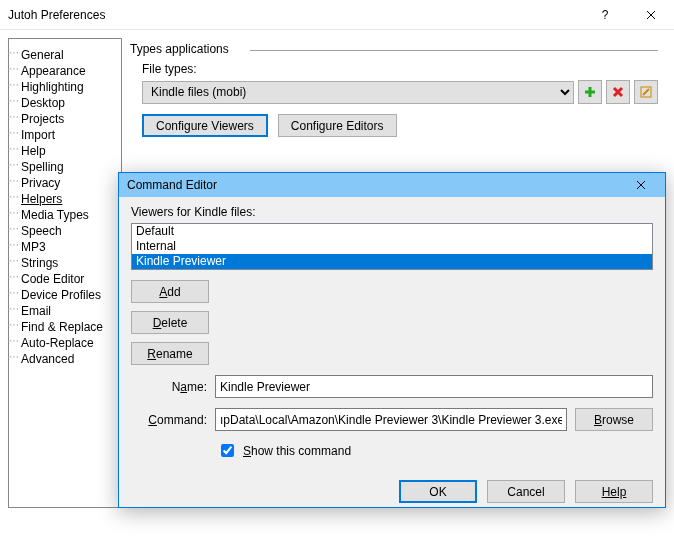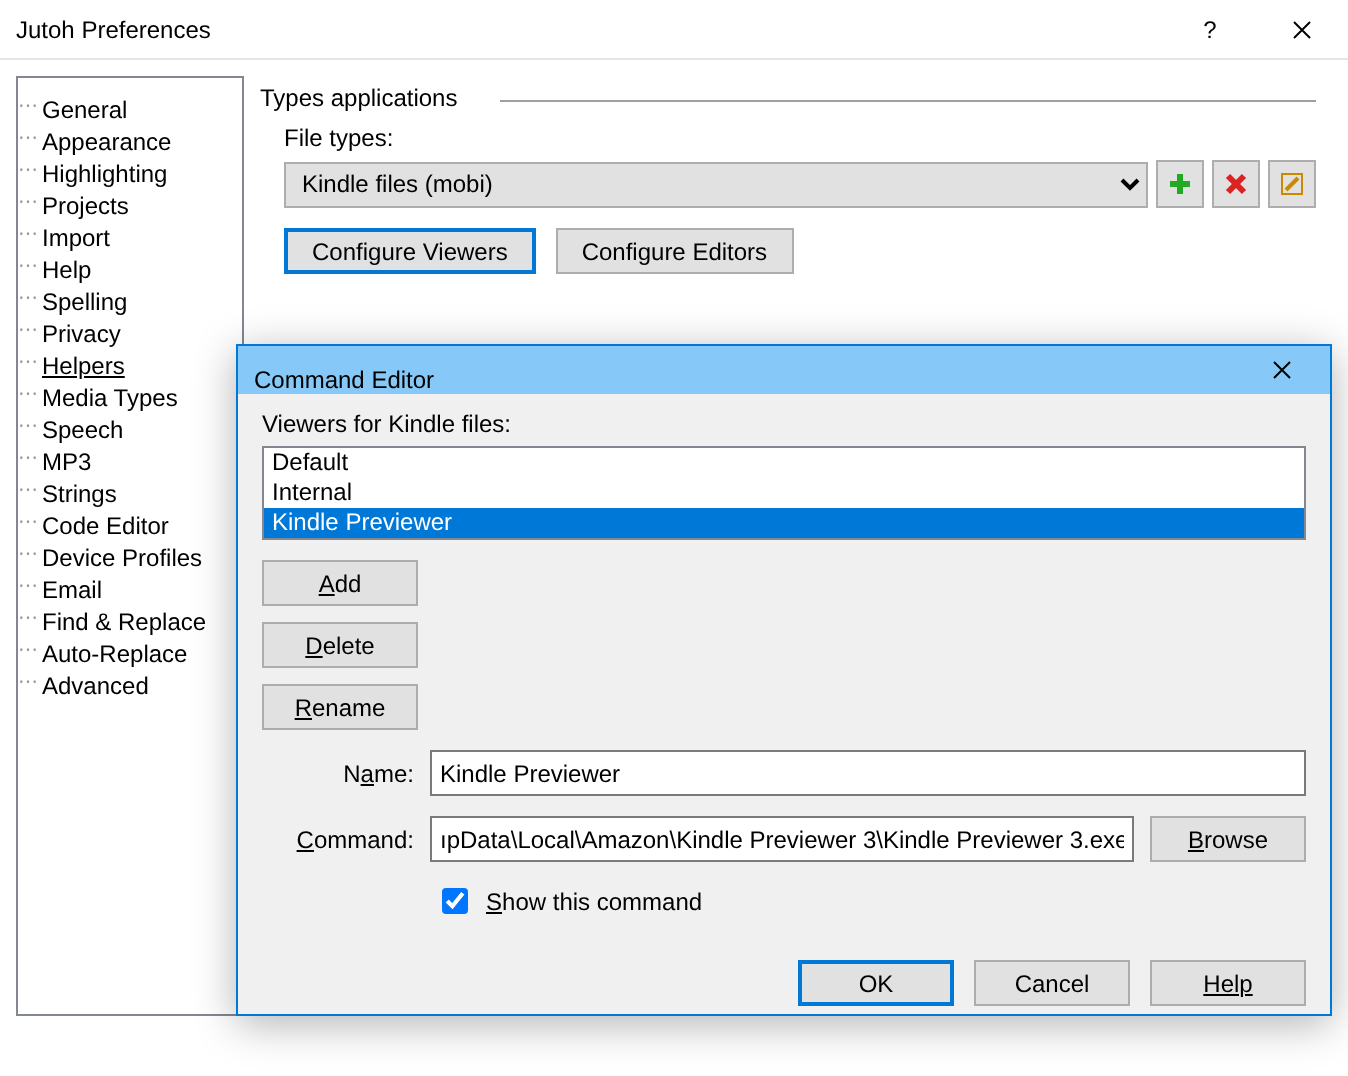--- a/index.html
+++ b/index.html
@@ -16,21 +16,21 @@
 .right { flex: 1; padding: 4px 8px 0 0; }
 .section-label { font-weight: 400; position: relative; margin-bottom: 4px; }
 .section-line { position: absolute; border-top: 1px solid #a0a0a0; top: 8px; }
 .label { margin: 6px 0 4px 12px; }
 .row { display: flex; align-items: center; gap: 4px; margin-left: 12px; }
 select.filetype { flex: 1; height: 23px; background: #e1e1e1; border: 1px solid #adadad; padding: 0 4px; }
 .iconbtn { width: 24px; height: 24px; border: 1px solid #adadad; background: #e1e1e1; display: flex; align-items: center; justify-content: center; }
 .winbtn { height: 23px; padding: 0 12px; background: #e1e1e1; border: 1px solid #adadad; min-width: 74px; white-space: nowrap; }
 .winbtn.primary { border: 2px solid #0078d7; }
 .dialog { position: absolute; left: 118px; top: 172px; width: 548px; height: 336px; background: #f0f0f0; border: 1px solid #0078d7; box-shadow: 0 4px 20px rgba(0,0,0,0.3); display: flex; flex-direction: column; }
-.dialog .dtitle { height: 28px; background: #86c8f7; display: flex; align-items: flex-end; padding: 0 4px 0 8px; color: #000; }
+.dialog .dtitle { height: 28px; background: #86c8f7; display: flex; align-items: center; padding: 0 4px 0 8px; color: #000; }
 .dialog .dtitle .title { flex: 1; }
 .dialog .dtitle .close { width: 40px; height: 24px; display: flex; align-items: center; justify-content: center; }
 .dialog .body { padding: 8px 12px; flex: 1; display: flex; flex-direction: column; }
 .listbox { background: #fff; border: 1px solid #828790; height: 130px; }
 .listbox .item { padding: 0 4px; line-height: 15px; }
 .listbox .item.sel { background: #0078d7; color: #fff; }
 .grid-top { display: flex; gap: 10px; margin-top: 4px; flex-direction: column; }
 .col-btns { display: flex; flex-direction: column; gap: 8px; }
 .col-btns .winbtn { width: 78px; }
 .formrow { display: flex; align-items: center; margin-top: 10px; gap: 8px; }
@@ -55,20 +55,21 @@
       </svg>
   </div>
 </div>
 
 <div class="main">
   <div class="content">
     <div class="tree">
       <div class="tree-item">General</div>
       <div class="tree-item">Appearance</div>
       <div class="tree-item">Highlighting</div>
+      <div class="tree-item">Desktop</div>
       <div class="tree-item">Projects</div>
       <div class="tree-item">Import</div>
       <div class="tree-item">Help</div>
       <div class="tree-item">Spelling</div>
       <div class="tree-item">Privacy</div>
       <div class="tree-item selected">Helpers</div>
       <div class="tree-item">Media Types</div>
       <div class="tree-item">Speech</div>
       <div class="tree-item">MP3</div>
       <div class="tree-item">Strings</div>

